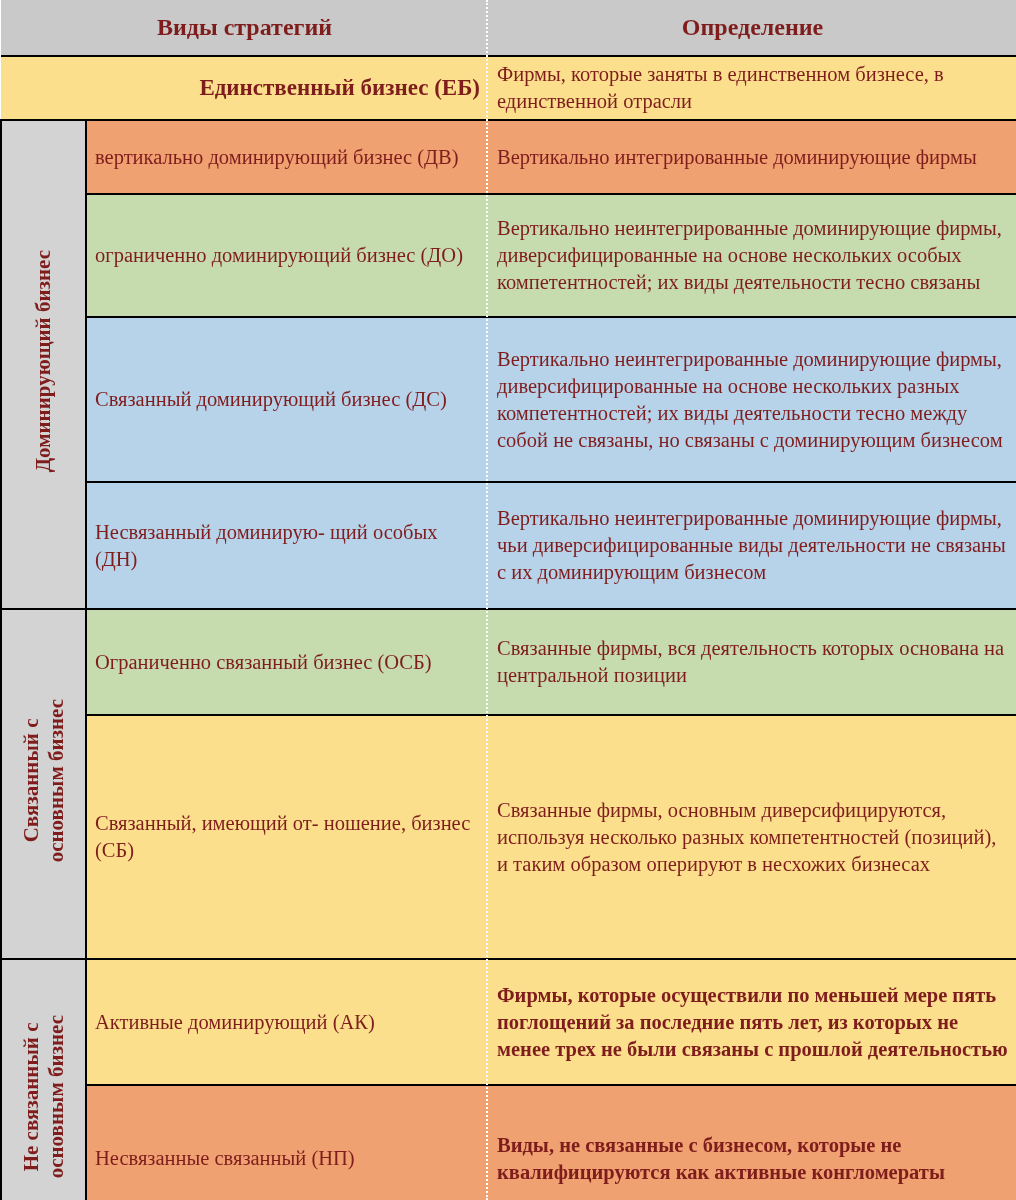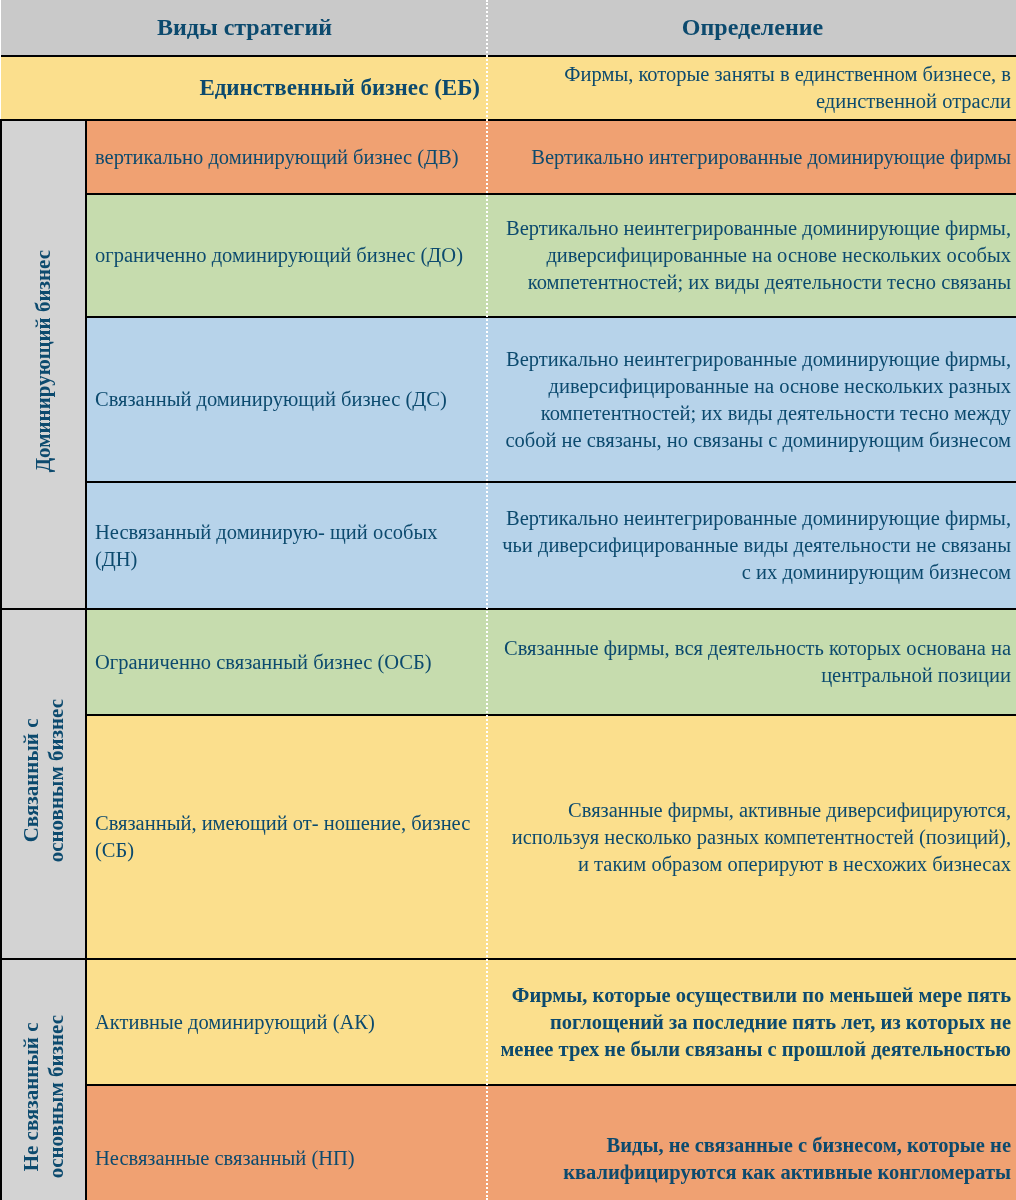--- a/index.html
+++ b/index.html
@@ -2,21 +2,21 @@
 <html style="--c-hgray: #c9c9c9; --c-ggray: #d3d3d3; --c-yellow: #fbdf8d; --c-orange: #f0a172; --c-green: #c6dcae; --c-blue: #b7d3ea; --c-cream: #ece7c5;"><head>
 <meta charset="utf-8">
 <style>
   html,body{margin:0;padding:0;background:#ffffff;}
   .page{
     position:relative;
     width:1016px;height:1200px;
     background:#fff;
     overflow:hidden;
     font-family:"Liberation Serif","DejaVu Serif",serif;
-    color:#0c4a6e;
+    color:#7f1d1d;
   }
   table.strategy-table{
     width:1016px;height:1200px;
     border-collapse:collapse;
     table-layout:fixed;
   }
   col.c-group{width:85px;}
   col.c-strat{width:402px;}
   col.c-def{width:529px;}
 
@@ -47,21 +47,21 @@
   td.header-cell{
     font-weight:bold;
     font-size:24px;
     text-align:center;
   }
   td.eb-label{
     font-weight:bold;
     font-size:23px;
     text-align:right;
   }
-  td.def-cell{padding-left:9px;padding-right:6px;text-align:right;}
+  td.def-cell{padding-left:9px;padding-right:6px;}
   td.def-bold{font-weight:bold;}
 
   .vlabel{
     display:inline-block;
     writing-mode:vertical-rl;
     transform:rotate(180deg);
     font-weight:bold;
     font-size:21px;
     line-height:1.18;
     white-space:pre-line;
@@ -123,21 +123,21 @@
     <tr style="height:106px;">
       <td rowspan="2" class="group-cell bg-ggray bt">
         <span class="vlabel">Связанный с
 основным бизнес</span>
       </td>
       <td class="bg-green bt">Ограниченно связанный бизнес (ОСБ)</td>
       <td class="def-cell bg-green bt">Связанные фирмы, вся деятельность которых основана на центральной позиции</td>
     </tr>
     <tr style="height:244px;">
       <td class="bg-yellow bt">Связанный, имеющий от- ношение, бизнес (СБ)</td>
-      <td class="def-cell bg-yellow bt">Связанные фирмы, активные диверсифицируются, используя несколько разных компетентностей (позиций), и таким образом оперируют в несхожих бизнесах</td>
+      <td class="def-cell bg-yellow bt">Связанные фирмы, основным диверсифицируются, используя несколько разных компетентностей (позиций), и таким образом оперируют в несхожих бизнесах</td>
     </tr>
 
     <tr style="height:126px;">
       <td rowspan="3" class="group-cell bg-ggray bt">
         <span class="vlabel">Не связанный с
 основным бизнес</span>
       </td>
       <td class="bg-yellow bt">Активные доминирующий (АК)</td>
       <td class="def-cell def-bold bg-yellow bt">Фирмы, которые осуществили по меньшей мере пять поглощений за последние пять лет, из которых не менее трех не были связаны с прошлой деятельностью</td>
     </tr>

